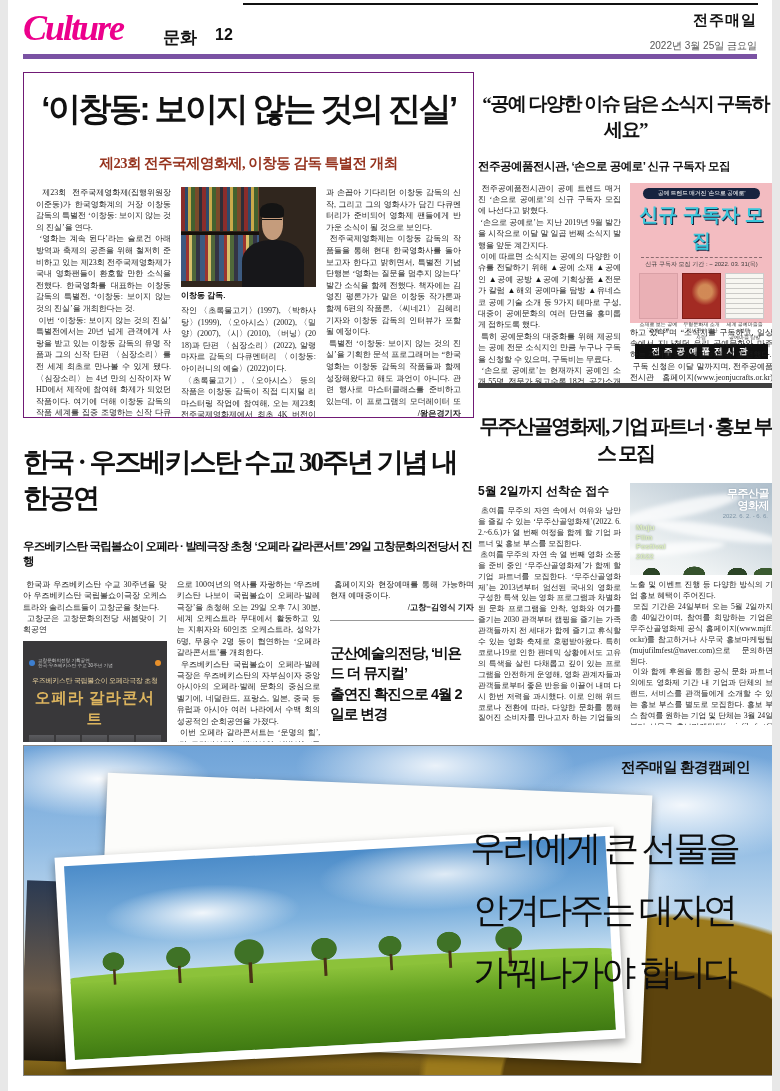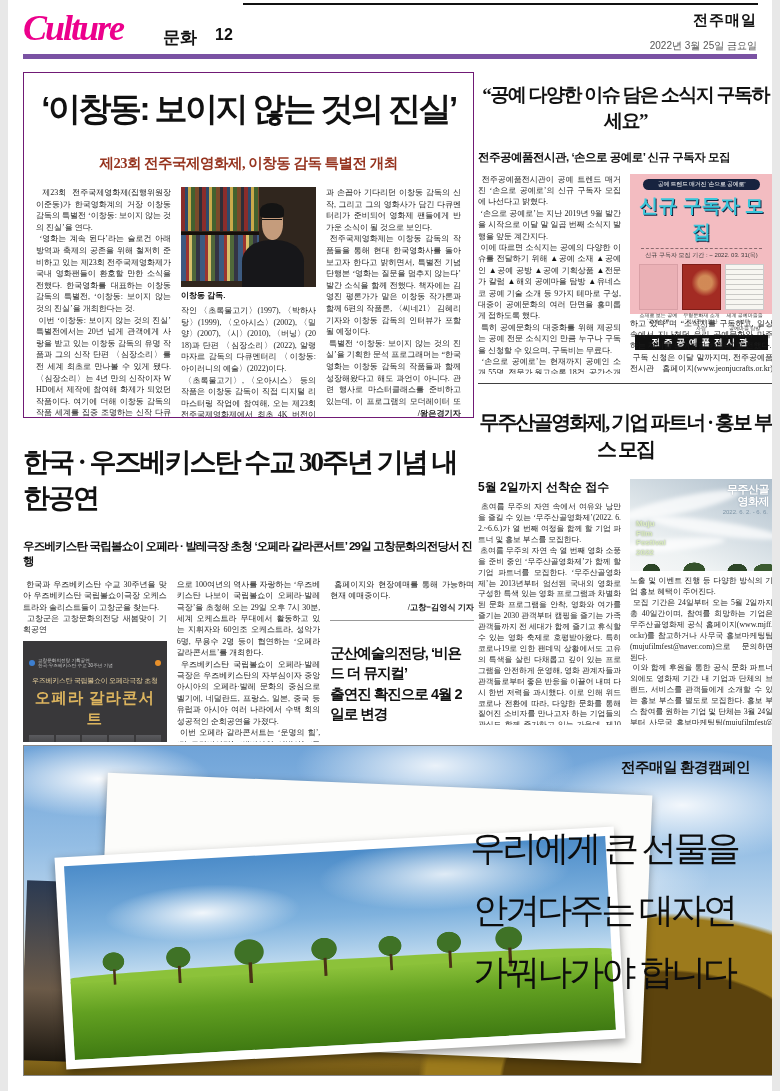--- a/index.html
+++ b/index.html
@@ -37,21 +37,21 @@
   .books.b1{top:0;} .books.b2{top:48%;height:46%;
         background:repeating-linear-gradient(90deg,#3c5a80 0 5px,#9a3530 5px 8px,#d8c06a 8px 11px,#50683a 11px 15px,#343444 15px 19px);}
   .shelfline{position:absolute;left:0;top:45%;width:58%;height:3%;background:#16100b;}
   .person{position:absolute;right:6%;bottom:0;width:52%;height:82%;}
   .person .torso{position:absolute;bottom:0;left:6%;width:88%;height:58%;background:#17171a;border-radius:45% 45% 0 0;}
   .person .head{position:absolute;top:0;left:34%;width:30%;height:42%;background:#c59c7c;border-radius:46%;}
   .person .hair{position:absolute;top:-2%;left:32%;width:34%;height:18%;background:#141414;border-radius:50% 50% 20% 20%;}
   .person .glasses{position:absolute;top:17%;left:35%;width:28%;height:7%;border-top:1.5px solid #101010;}
   .lc-caption{flex:none;font-size:8px;font-weight:700;margin:3px 0 4px;font-family:"Liberation Sans",sans-serif;}
   
-  .craft{position:absolute;left:470px;top:66px;width:295px;height:308px;overflow:hidden;}
+  .craft{position:absolute;left:470px;top:75px;width:295px;height:308px;overflow:hidden;}
   .craft-head{text-align:center;font-size:19px;font-weight:700;letter-spacing:-1.5px;
         font-family:"Liberation Serif","DejaVu Serif",serif;}
   .craft-sub{margin-top:3px;font-size:11.5px;font-weight:800;letter-spacing:-0.5px;}
   .craft-cols{display:flex;gap:9px;margin-top:9px;height:258px;overflow:hidden;}
   .craft-cols .col{flex:1;display:flex;flex-direction:column;overflow:hidden;}
   .craft-cols .body-text{font-size:8px;line-height:11.4px;flex:1 1 auto;overflow:hidden;}
   
   .promo{flex:none;width:100%;height:140px;background:#f3bcc1;box-sizing:border-box;padding:5px 5px 4px;margin-bottom:4px;}
   .promo-badge{margin:0 auto;width:88%;height:11px;background:#17233f;border-radius:6px;color:#fff;
         font-size:6px;line-height:11px;text-align:center;letter-spacing:-0.3px;}
@@ -61,21 +61,21 @@
         font-size:6px;color:#3a3a3a;}
   .promo-cards{display:flex;justify-content:space-between;margin:4px 4px 0;}
   .promo-card{width:31%;}
   .promo-card .art{height:44px;border:1px solid #d9a0a6;background:#eab0b5;}
   .promo-card:nth-child(2) .art{background:#a32b23 radial-gradient(circle at 60% 40%,rgba(240,200,120,.6) 0 20%,transparent 40%);border-color:#7d1d18;}
   .promo-card:nth-child(3) .art{background:#f7f6f1 repeating-linear-gradient(180deg,transparent 0 4px,rgba(120,120,120,.35) 4px 5px);border-color:#ccc;}
   .promo-card .cap{margin-top:2px;font-size:5px;line-height:6.5px;text-align:center;color:#333;}
   .promo-footer{margin-top:4px;background:#101010;color:#fff;height:15px;line-height:15px;
         text-align:center;font-size:8.5px;letter-spacing:4px;font-weight:700;}
   
-  .muju{position:absolute;left:470px;top:383px;width:295px;height:342px;border-top:1px solid #404040;
+  .muju{position:absolute;left:470px;top:383px;width:295px;height:342px;border-top:5px solid #404040;
         padding-top:8px;box-sizing:border-box;overflow:hidden;}
   .muju-head{font-size:20px;font-weight:700;letter-spacing:-2px;text-align:center;
         font-family:"Liberation Serif","DejaVu Serif",serif;}
   .muju-cols{display:flex;gap:9px;height:282px;overflow:hidden;}
   .muju-cols .col{flex:1;display:flex;flex-direction:column;overflow:hidden;}
   .muju-sub{flex:none;font-size:12px;font-weight:800;margin-bottom:6px;}
   .muju-cols .body-text{font-size:7.8px;line-height:10.9px;flex:1 1 auto;overflow:hidden;}
   
   .muju-img{position:relative;flex:none;width:100%;height:92px;overflow:hidden;margin-bottom:5px;
         background:linear-gradient(205deg,#aebecb 0%,#d5dee4 45%,#eef2f3 75%,#f6f7f7 100%);}

